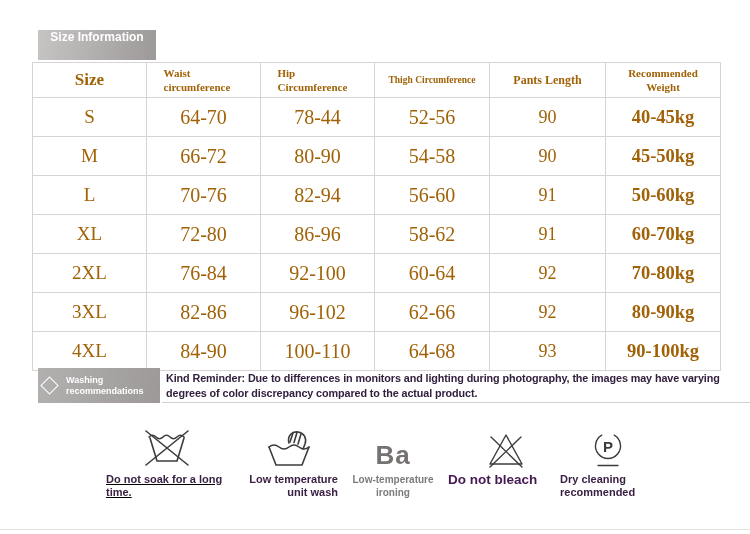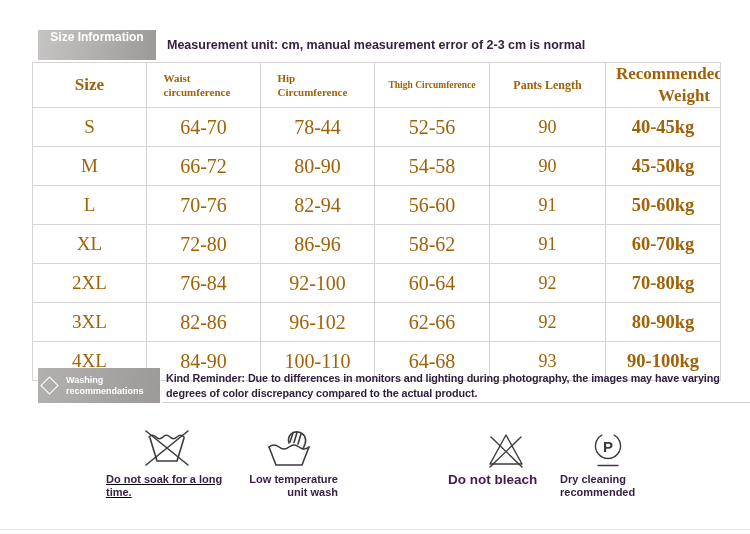--- a/index.html
+++ b/index.html
@@ -22,21 +22,21 @@
 
   
   table.size-table{position:absolute;left:32px;top:62px;width:688px;border-collapse:collapse;table-layout:fixed;background:#fff;}
   .size-table th,.size-table td{border:1px solid var(--table-border);text-align:center;vertical-align:middle;color:#a16207;padding:0;overflow:hidden;font-family:Liberation Serif, serif;}
   .size-table thead th{height:34px;font-size:11px;font-weight:bold;}
   .size-table thead th:nth-child(1){font-size:17px;}
   .size-table thead th:nth-child(2) .th-inner,
   .size-table thead th:nth-child(3) .th-inner{display:inline-block;text-align:left;width:80px;line-height:1.3;}
   .size-table thead th:nth-child(4){font-size:9.5px;white-space:nowrap;}
   .size-table thead th:nth-child(5){font-size:12px;white-space:nowrap;}
-  .size-table thead th:nth-child(6) .th-inner{display:inline-block;text-align:right;width:94px;line-height:1.3;font-size:17px;}
+  .size-table thead th:nth-child(6) .th-inner{display:inline-block;width:94px;line-height:1.3;font-size:11px;}
   .size-table tbody td{height:38px;font-size:20px;}
   .size-table tbody td:nth-child(1){font-size:19px;}
   .size-table tbody td:nth-child(5){font-size:18px;}
   .size-table tbody td:nth-child(6){font-weight:bold;font-size:18.5px;}
 
   
   .wash-tag{position:absolute;left:38px;top:368px;width:122px;height:35px;box-sizing:border-box;
     background:linear-gradient(100deg,#b3b0b0,var(--tag-gradient-end));
     color:#fff;display:flex;align-items:center;padding-left:2px;}
   .diamond{width:11px;height:11px;border:1.5px solid #fff;transform:rotate(45deg);flex:0 0 auto;margin:0 3px 0 3px;}
@@ -59,21 +59,20 @@
   .bottom-line{position:absolute;left:0;top:529px;width:750px;height:1px;background:#e3e3e3;}
 </style>
 </head>
 <body>
 
 <div class="canvas">
 
   <div class="size-tag">
     <span>Size Information</span>
   </div>
-  <div class="measure-note">Measurement unit: cm, manual measurement error of 2-3 cm is normal</div>
 
   <table class="size-table">
     <colgroup>
       <col style="width:114px">
         <col style="width:114px">
         <col style="width:114px">
       <col style="width:115px">
         <col style="width:116px">
         <col style="width:115px">
     </colgroup>
@@ -170,20 +169,26 @@
       <svg class="care-svg" width="46" height="40" viewBox="0 0 46 40">
         <path d="M3,19 q5,-4 10,0 t10,0 t10,0 t10,0"></path>
         <path d="M3,19 L10,37 L36,37 L43,19"></path>
         <path d="M23,15 c-2,-7 3,-12 9,-11 c6,1 9,6 7,12 l-2,5"></path>
         <path d="M27,5 l-3,9 M31,4.5 l-3,10 M35,6 l-3,10"></path>
       </svg>
     </div>
     <div class="care-label">Low temperature unit wash</div>
   </div>
 
+  <div class="care-item i3">
+    <div class="care-icon-box">
+      <span class="ba-symbol">Ba</span>
+    </div>
+    <div class="care-label">Low-temperature ironing</div>
+  </div>
 
   <div class="care-item i4">
     <div class="care-icon-box">
       <svg class="care-svg" width="40" height="38" viewBox="0 0 40 38" style="stroke-width:1.4">
         <path d="M20,5 L4,34 L36,34 Z"></path>
         <path d="M5,7 L36,37 M35,7 L4,37"></path>
       </svg>
     </div>
     <div class="care-label">Do not bleach</div>
   </div>

